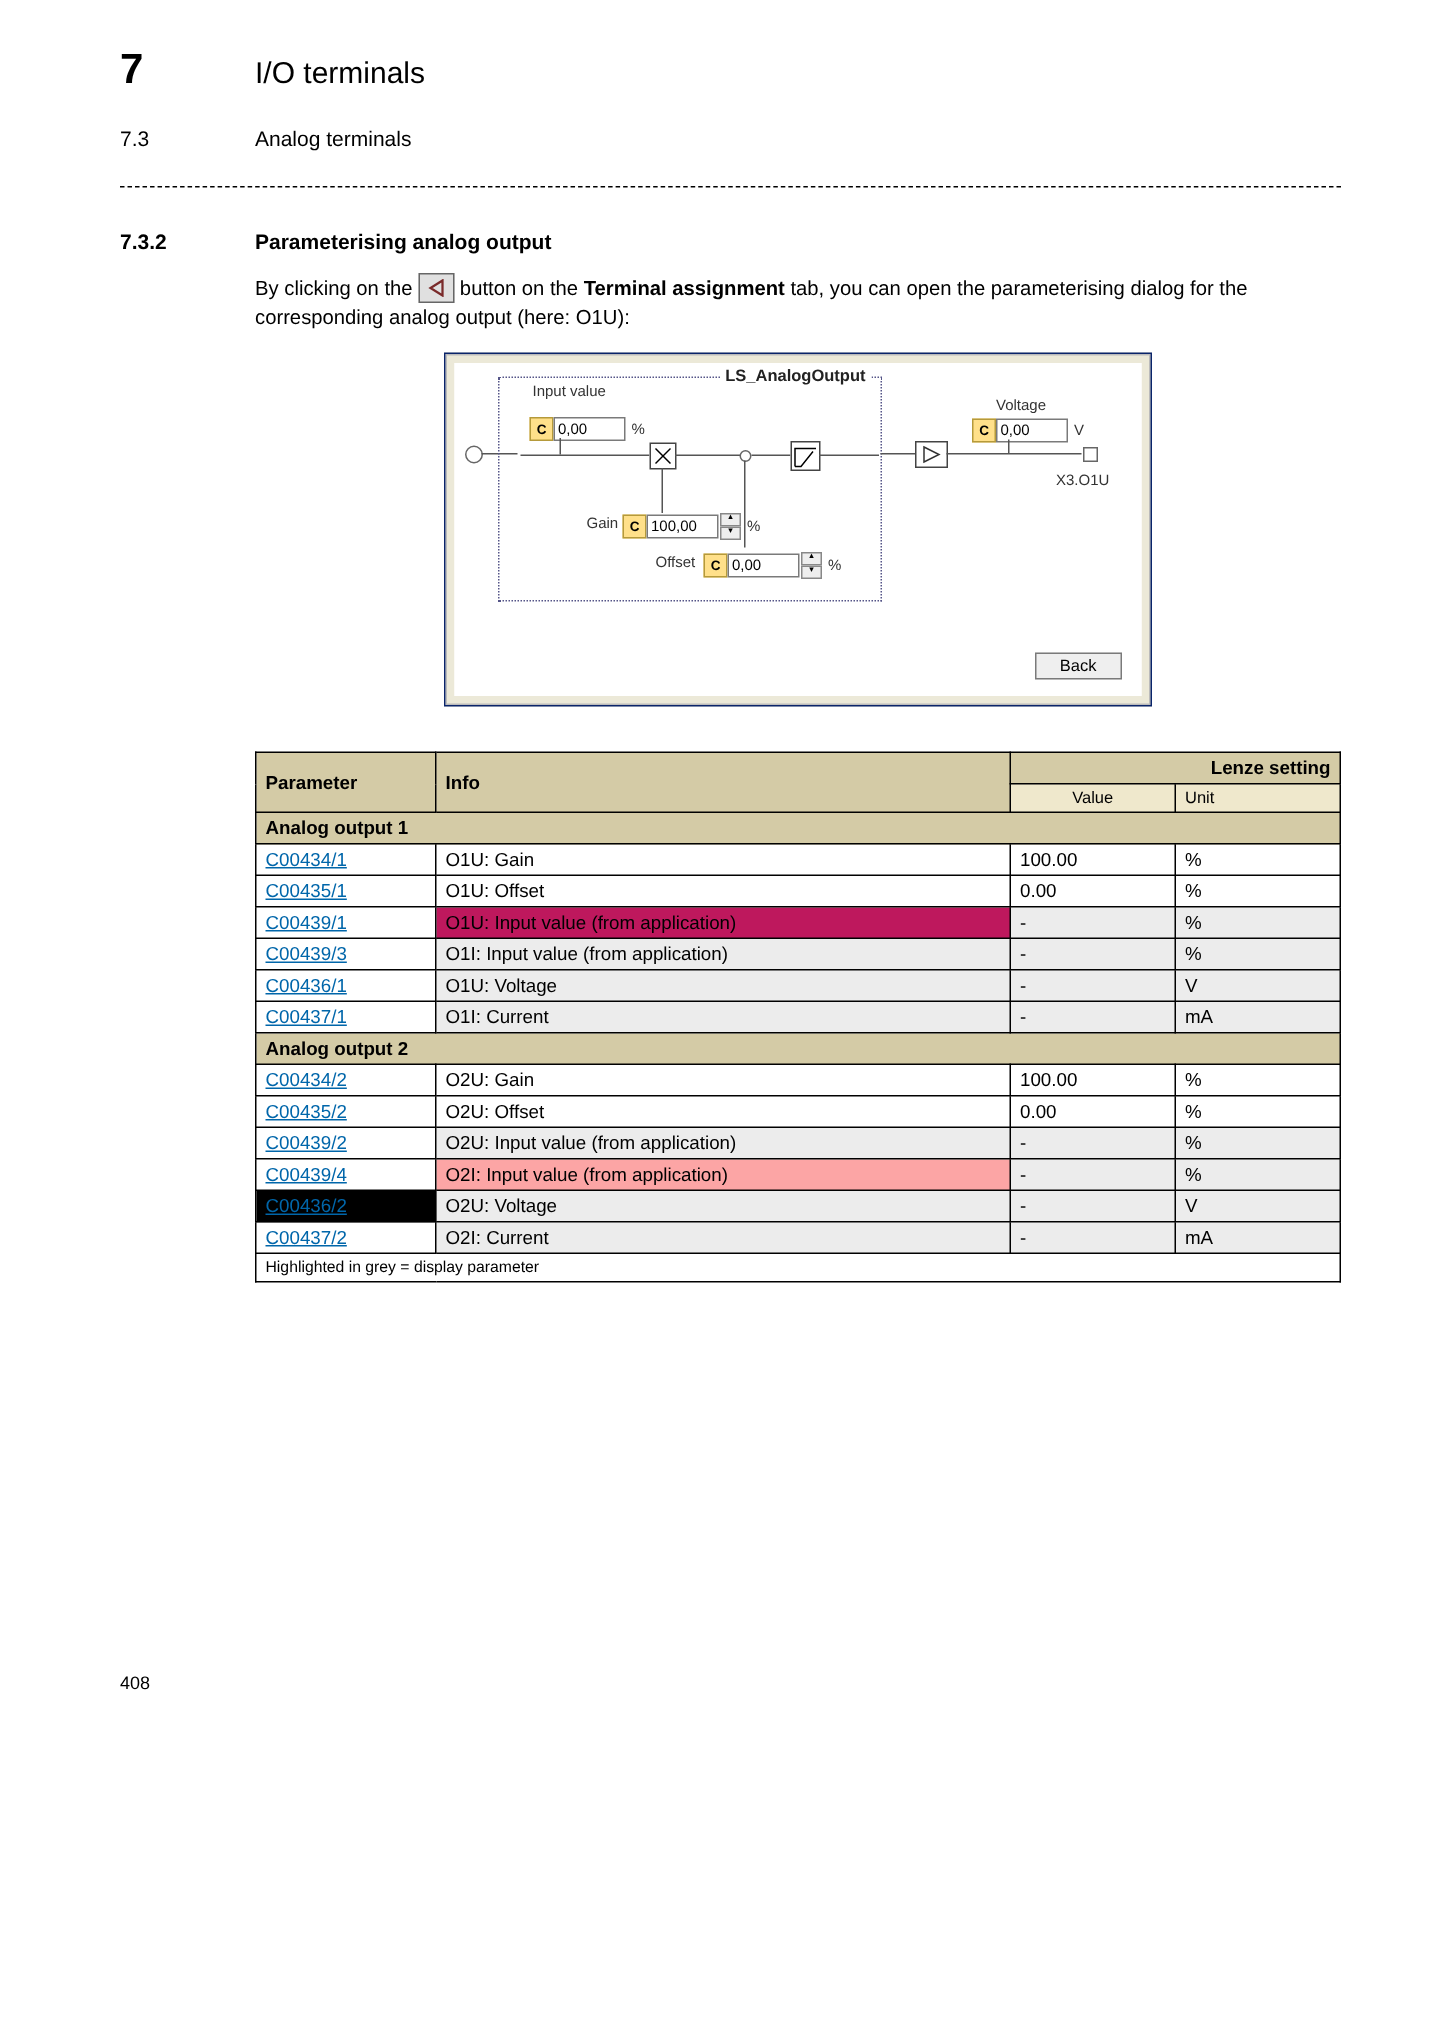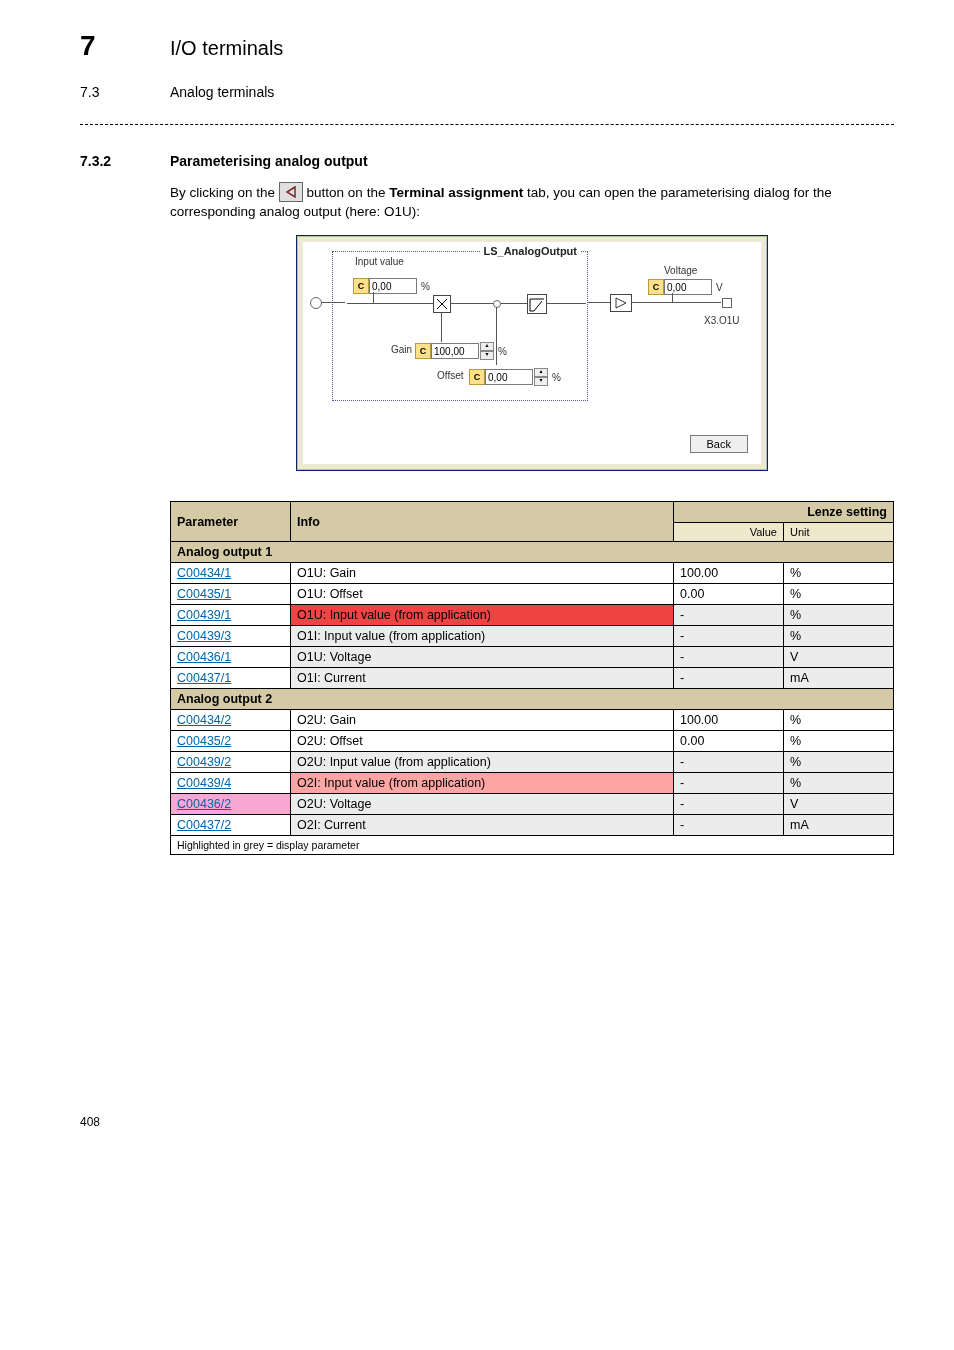--- a/index.html
+++ b/index.html
@@ -138,21 +138,21 @@
     text-align: left;
     vertical-align: middle;
   }
   table.params thead th { background: #d4cba6; font-weight: 700; }
   table.params thead th.lenze { text-align: right; }
   table.params thead tr.subhead td {
     background: #efe8cc;
     font-size: 11px;
     border-top: 1px solid #000;
   }
-  table.params thead tr.subhead td.val { text-align: right; }
+  table.params thead tr.subhead td.val { text-align: center; }
   .group-row td { background: #d4cba6; font-weight: 700; }
   .param-link { color: #0066aa; text-decoration: underline; }
   .grey-row td { background: #ececec; }
   .grey-row td:first-child { background: #fff; } 
   .val-cell { text-align: right; }
   .footnote td {
     font-size: 10.5px; font-weight: 400;
     border-top: 1px solid #000;
   }
 
@@ -314,21 +314,21 @@
           <td>%</td>
         </tr>
         <tr>
           <td><a class="param-link" href="#">C00435/1</a></td>
           <td>O1U: Offset</td>
           <td class="val-cell">0.00</td>
           <td>%</td>
         </tr>
         <tr class="grey-row">
           <td style="background: rgb(255, 255, 255);"><a class="param-link" href="#">C00439/1</a></td>
-          <td style="background: #ef4444;">O1U: Input value (from application)</td>
+          <td style="background: #be185d;">O1U: Input value (from application)</td>
           <td class="val-cell" style="background: rgb(236, 236, 236);">-</td>
           <td style="background: rgb(236, 236, 236);">%</td>
         </tr>
         <tr class="grey-row">
           <td style="background: rgb(255, 255, 255);"><a class="param-link" href="#">C00439/3</a></td>
           <td style="background: rgb(236, 236, 236);">O1I: Input value (from application)</td>
           <td class="val-cell" style="background: rgb(236, 236, 236);">-</td>
           <td style="background: rgb(236, 236, 236);">%</td>
         </tr>
         <tr class="grey-row">
@@ -364,21 +364,21 @@
           <td class="val-cell" style="background: rgb(236, 236, 236);">-</td>
           <td style="background: rgb(236, 236, 236);">%</td>
         </tr>
         <tr class="grey-row">
           <td style="background: rgb(255, 255, 255);"><a class="param-link" href="#">C00439/4</a></td>
           <td style="background: #fca5a5;">O2I: Input value (from application)</td>
           <td class="val-cell" style="background: rgb(236, 236, 236);">-</td>
           <td style="background: rgb(236, 236, 236);">%</td>
         </tr>
         <tr class="grey-row">
-          <td style="background: #f9a8d4;"><a class="param-link" href="#">C00436/2</a></td>
+          <td style="background: #000000;"><a class="param-link" href="#">C00436/2</a></td>
           <td style="background: rgb(236, 236, 236);">O2U: Voltage</td>
           <td class="val-cell" style="background: rgb(236, 236, 236);">-</td>
           <td style="background: rgb(236, 236, 236);">V</td>
         </tr>
         <tr class="grey-row">
           <td style="background: rgb(255, 255, 255);"><a class="param-link" href="#">C00437/2</a></td>
           <td style="background: rgb(236, 236, 236);">O2I: Current</td>
           <td class="val-cell" style="background: rgb(236, 236, 236);">-</td>
           <td style="background: rgb(236, 236, 236);">mA</td>
         </tr>

